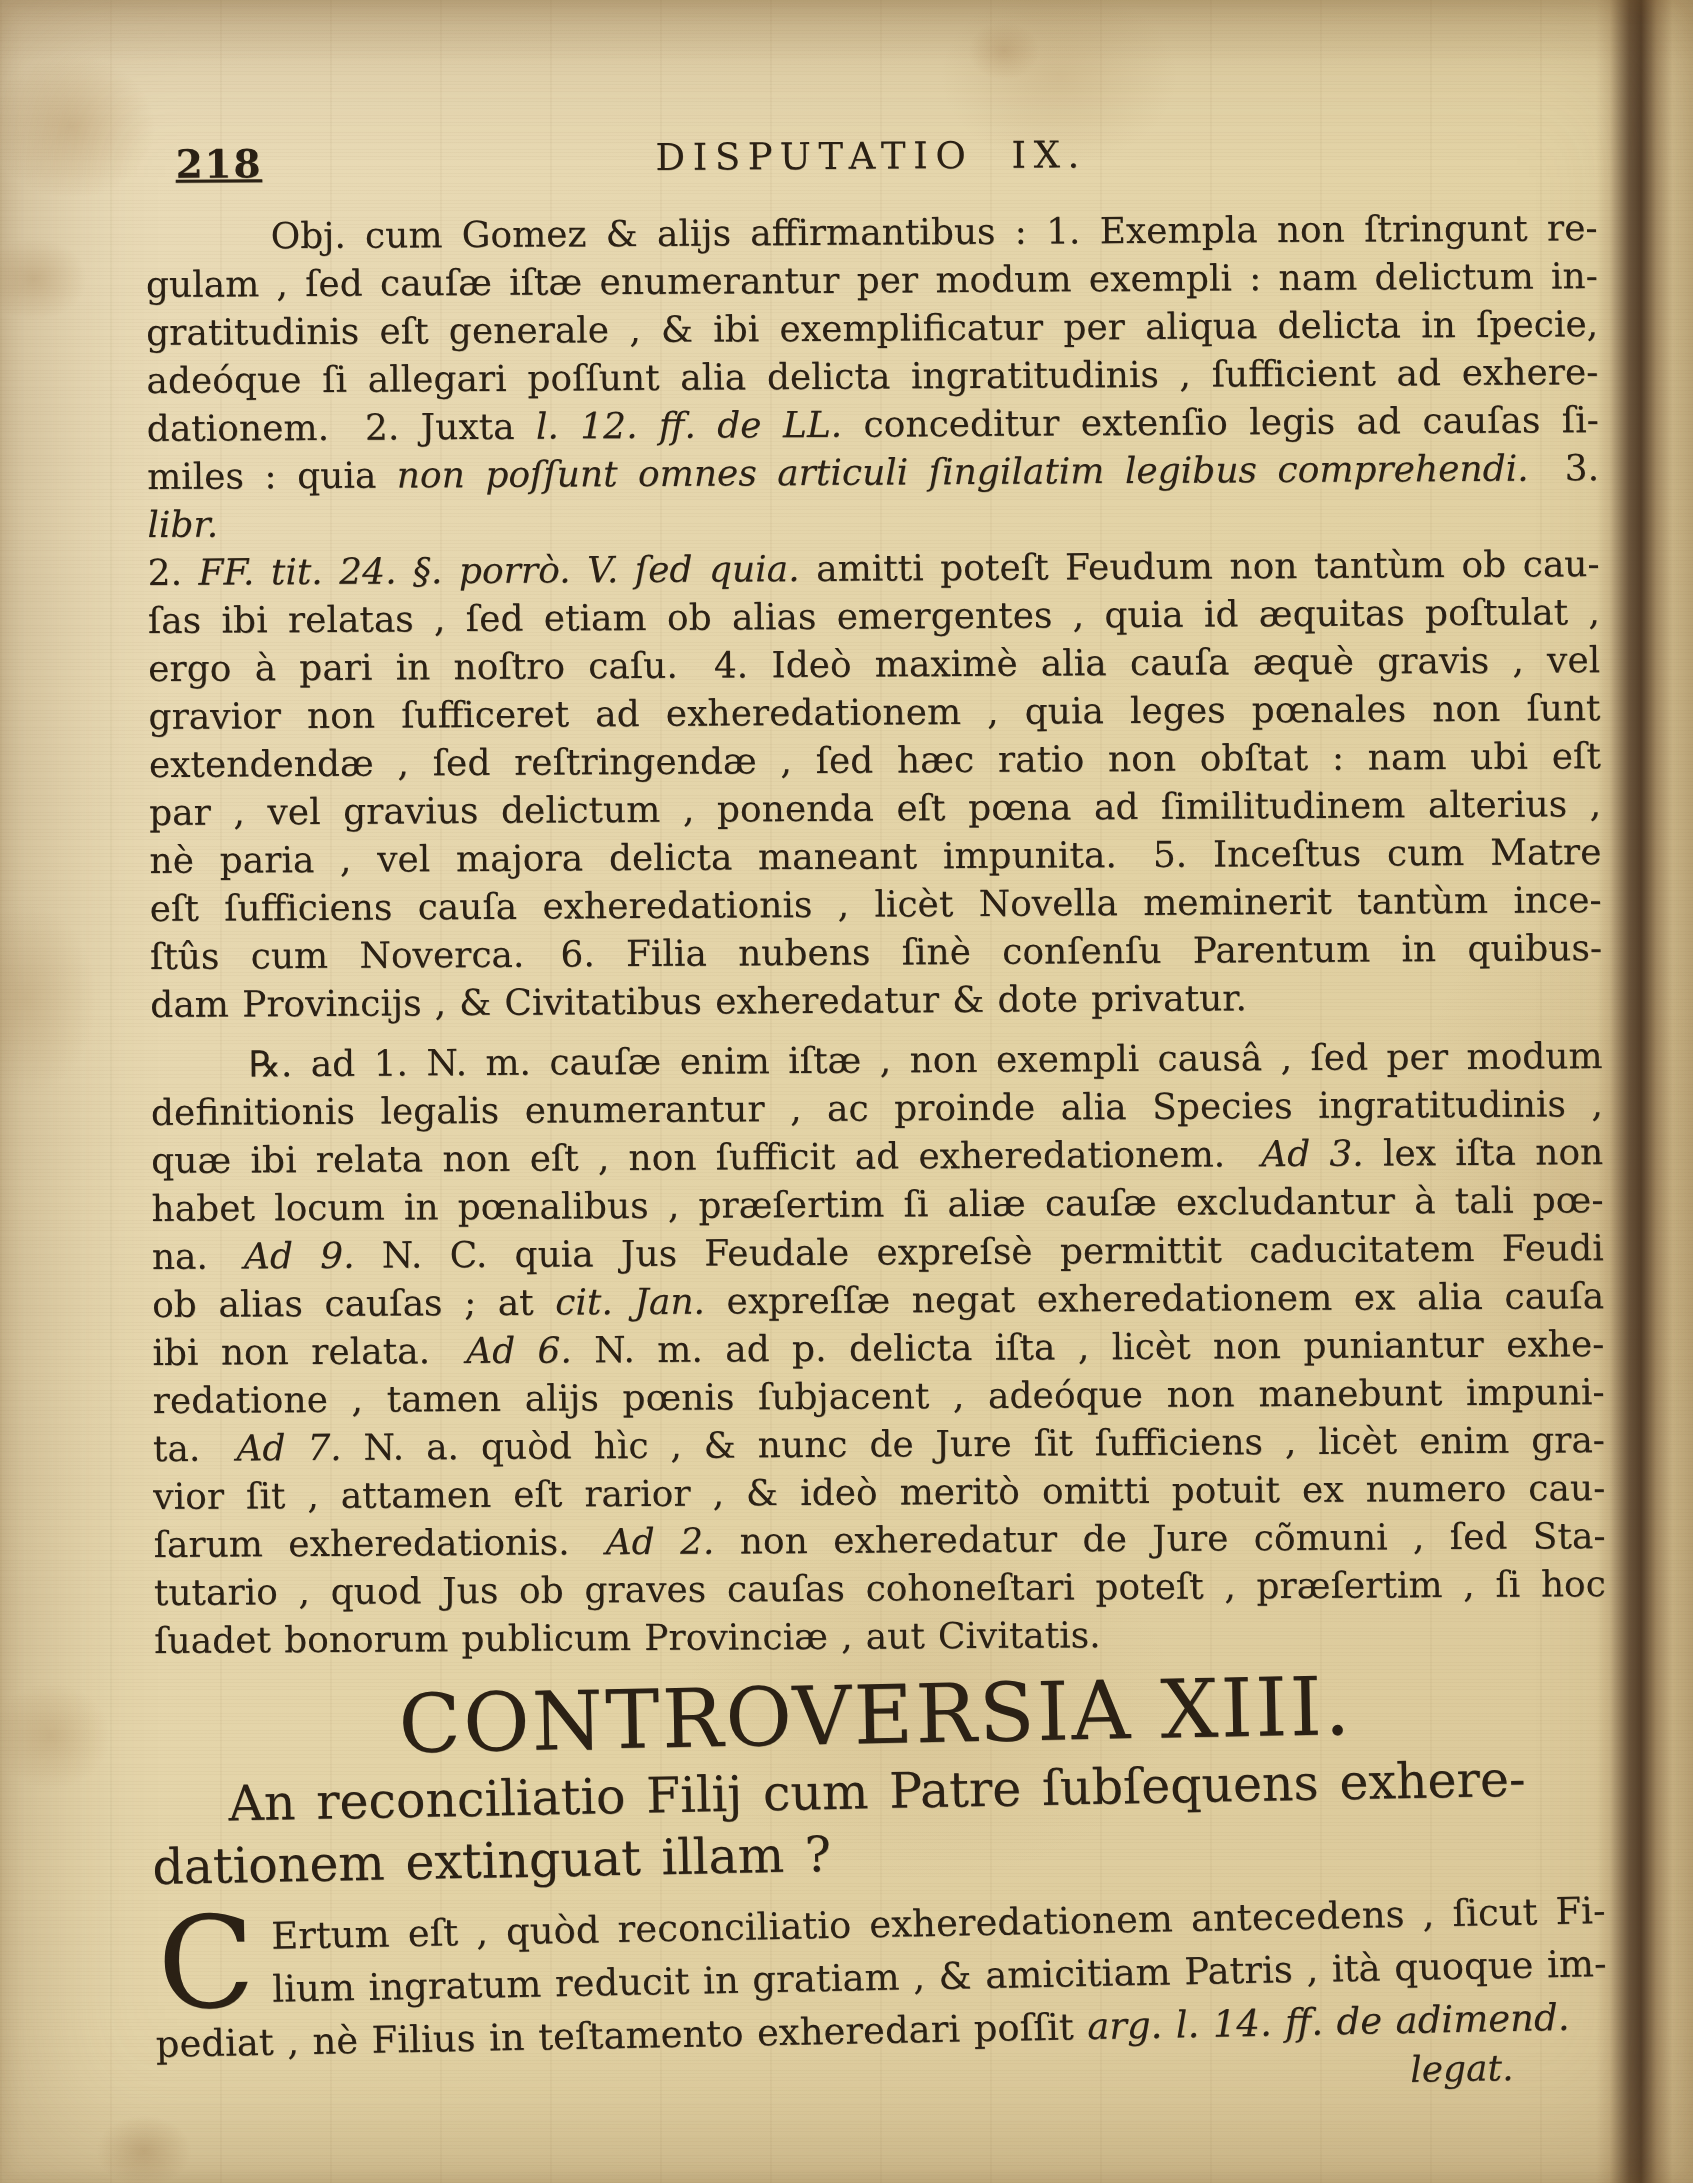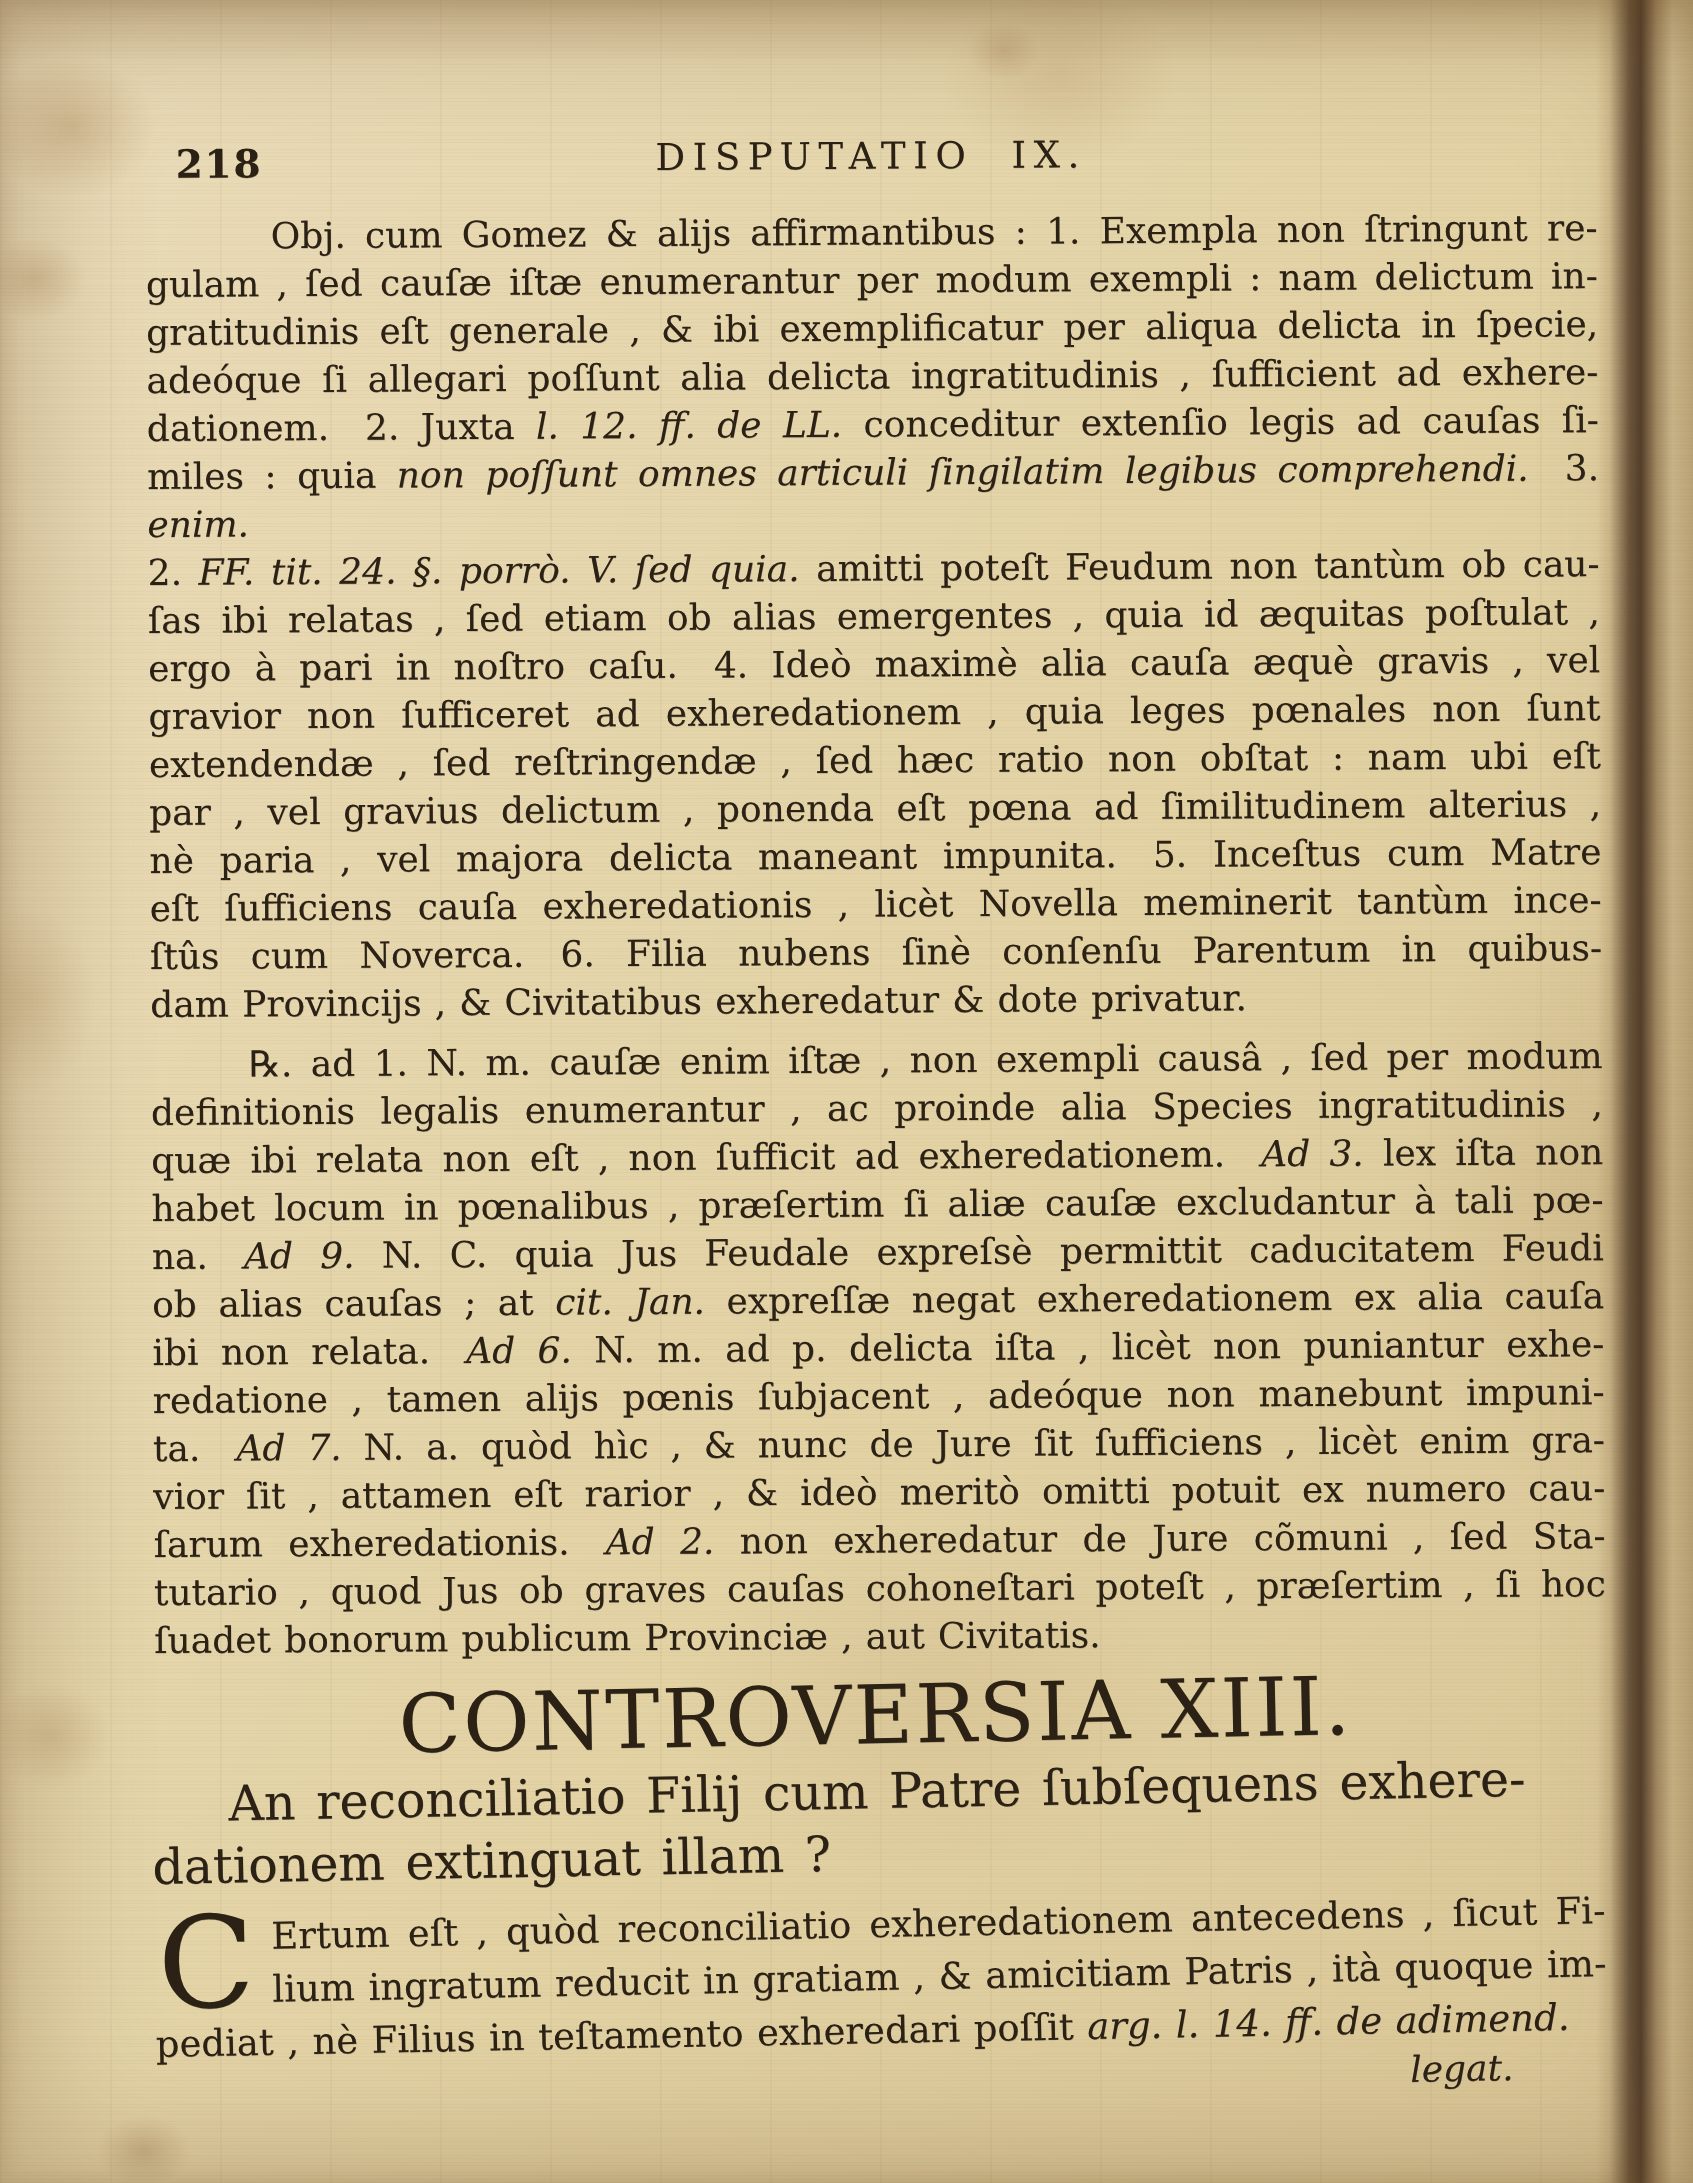--- a/index.html
+++ b/index.html
@@ -45,21 +45,21 @@
       rgba(120,90,55,0.10) 100%);
   }
 
   .textblock {
     position:absolute; left:151px; top:127px; width:1452px;
     transform:rotate(-0.35deg); transform-origin:0 50%;
     text-shadow:0.3px 0.5px 0.6px rgba(43,33,21,0.35);
   }
 
   .header-row { position:relative; height:86px; }
-  .page-number { position:absolute; left:30.5px; top:13.6px; font-size:39px; font-weight:700; letter-spacing:1.7px; }
+  .page-number { position:absolute; left:30.5px; top:13.6px; font-size:39px; font-weight:700; letter-spacing:1.7px;text-decoration:underline; }
   .running-title { text-align:center; padding-top:12px; font-size:37px; letter-spacing:7.6px; word-spacing:18.6px; }
 
   .para { font-size:36px; line-height:48px; word-spacing:1.7px; }
   .para .line { text-align:justify; text-align-last:justify; }
   .para .line:last-of-type { text-align-last:left; }
   #para-objections .line:first-child { text-indent:125px; }
   #para-responses  .line:first-child { text-indent:98px; }
   #para-responses { margin-top:12px; }
   .it { font-style:italic; }
 
@@ -86,21 +86,21 @@
       <div class="page-number">218</div>
       <div class="running-title">DISPUTATIO IX.</div>
     </div>
 
     <div class="para" id="para-objections">
         <div class="line"><span>Obj. cum Gomez &amp; alijs affirmantibus : 1. Exempla non ſtringunt re-</span></div>
         <div class="line"><span>gulam , ſed cauſæ iſtæ enumerantur per modum exempli : nam delictum in-</span></div>
         <div class="line"><span>gratitudinis eſt generale , &amp; ibi exemplificatur per aliqua delicta in ſpecie,</span></div>
         <div class="line"><span>adeóque ſi allegari poſſunt alia delicta ingratitudinis , ſufficient ad exhere-</span></div>
         <div class="line"><span>dationem.  2. Juxta </span><span class="it">l. 12. ff. de LL.</span><span> conceditur extenſio legis ad cauſas ſi-</span></div>
-        <div class="line"><span>miles : quia </span><span class="it">non poſſunt omnes articuli ſingilatim legibus comprehendi.</span><span>  3. </span><span class="it">enim.</span></div>
+        <div class="line"><span>miles : quia </span><span class="it">non poſſunt omnes articuli ſingilatim legibus comprehendi.</span><span>  3. </span><span class="it">libr.</span></div>
         <div class="line"><span>2. </span><span class="it">FF. tit. 24. §. porrò. V. ſed quia.</span><span> amitti poteſt Feudum non tantùm ob cau-</span></div>
         <div class="line"><span>ſas ibi relatas , ſed etiam ob alias emergentes , quia id æquitas poſtulat ,</span></div>
         <div class="line"><span>ergo à pari in noſtro caſu.  4. Ideò maximè alia cauſa æquè gravis , vel</span></div>
         <div class="line"><span>gravior non ſufficeret ad exheredationem , quia leges pœnales non ſunt</span></div>
         <div class="line"><span>extendendæ , ſed reſtringendæ , ſed hæc ratio non obſtat : nam ubi eſt</span></div>
         <div class="line"><span>par , vel gravius delictum , ponenda eſt pœna ad ſimilitudinem alterius ,</span></div>
         <div class="line"><span>nè paria , vel majora delicta maneant impunita.  5. Inceſtus cum Matre</span></div>
         <div class="line"><span>eſt ſufficiens cauſa exheredationis , licèt Novella meminerit tantùm ince-</span></div>
         <div class="line"><span>ſtûs cum Noverca.  6. Filia nubens ſinè conſenſu Parentum in quibus-</span></div>
         <div class="line"><span>dam Provincijs , &amp; Civitatibus exheredatur &amp; dote privatur.</span></div>

